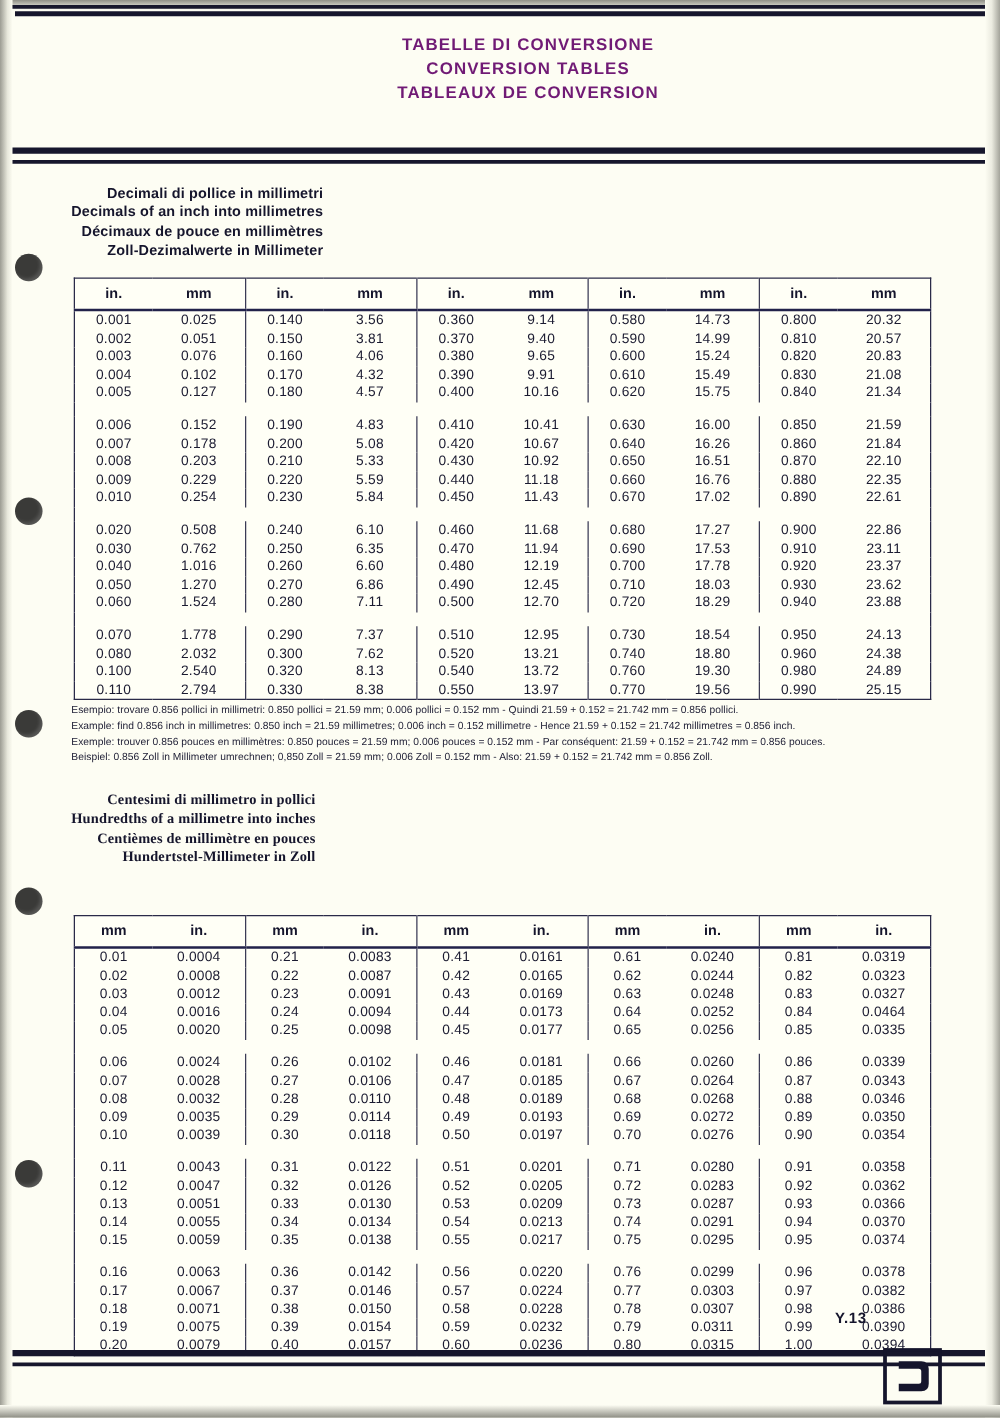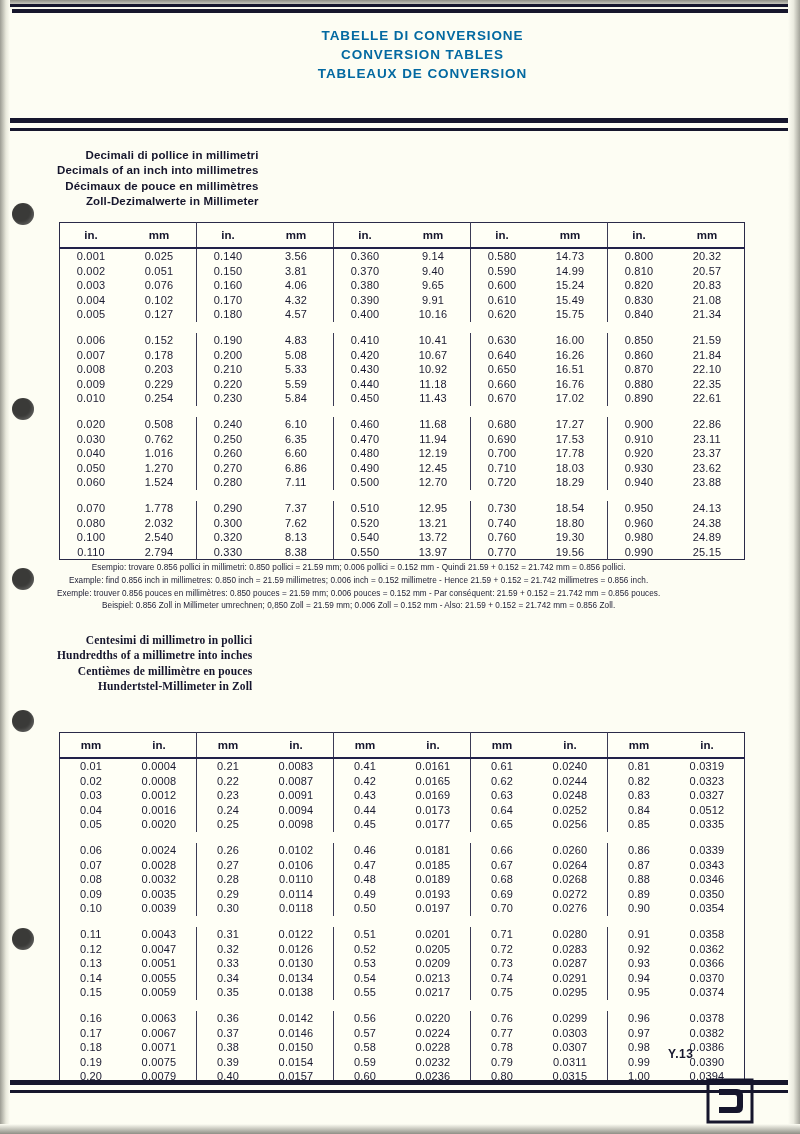--- a/index.html
+++ b/index.html
@@ -40,21 +40,21 @@
     position: absolute;
     left: 0; top: 26px;
     width: 800px;
     text-align: center;
   }
   .header-title div {
     font-size: 13.5px;
     font-weight: bold;
     letter-spacing: 0.9px;
     line-height: 19px;
-    color: #0369a1;
+    color: #701a75;
     padding-left: 45px;
   }
 
   .rule-thick {
     position: absolute;
     background: #16162c;
   }
   .rule-thin {
     position: absolute;
     background: #16162c;
@@ -427,21 +427,21 @@
           <td class="vsep">0.550</td>
           <td>13.97</td>
           <td class="vsep">0.770</td>
           <td>19.56</td>
           <td class="vsep">0.990</td>
           <td>25.15</td>
         </tr>
       </tbody>
   </table>
 
-  <div class="examples" style="top:562px;text-align:center;">
+  <div class="examples" style="top:562px;">
     <div>Esempio: trovare 0.856 pollici in millimetri: 0.850 pollici = 21.59 mm; 0.006 pollici = 0.152 mm - Quindi 21.59 + 0.152 = 21.742 mm = 0.856 pollici.</div>
     <div>Example: find 0.856 inch in millimetres: 0.850 inch = 21.59 millimetres; 0.006 inch = 0.152 millimetre - Hence 21.59 + 0.152 = 21.742 millimetres = 0.856 inch.</div>
     <div>Exemple: trouver 0.856 pouces en millimètres: 0.850 pouces = 21.59 mm; 0.006 pouces = 0.152 mm - Par conséquent: 21.59 + 0.152 = 21.742 mm = 0.856 pouces.</div>
     <div>Beispiel: 0.856 Zoll in Millimeter umrechnen; 0,850 Zoll = 21.59 mm; 0.006 Zoll = 0.152 mm - Also: 21.59 + 0.152 = 21.742 mm = 0.856 Zoll.</div>
   </div>
 
   <div class="sect-head" style="top:633px;font-family:Liberation Serif, serif;">
     <div>Centesimi di millimetro in pollici</div>
     <div>Hundredths of a millimetre into inches</div>
     <div>Centièmes de millimètre en pouces</div>
@@ -503,21 +503,21 @@
         <tr>
           <td>0.04</td>
           <td>0.0016</td>
           <td class="vsep">0.24</td>
           <td>0.0094</td>
           <td class="vsep">0.44</td>
           <td>0.0173</td>
           <td class="vsep">0.64</td>
           <td>0.0252</td>
           <td class="vsep">0.84</td>
-          <td>0.0512</td>
+          <td>0.0464</td>
         </tr>
         <tr>
           <td>0.05</td>
           <td>0.0020</td>
           <td class="vsep">0.25</td>
           <td>0.0098</td>
           <td class="vsep">0.45</td>
           <td>0.0177</td>
           <td class="vsep">0.65</td>
           <td>0.0256</td>

